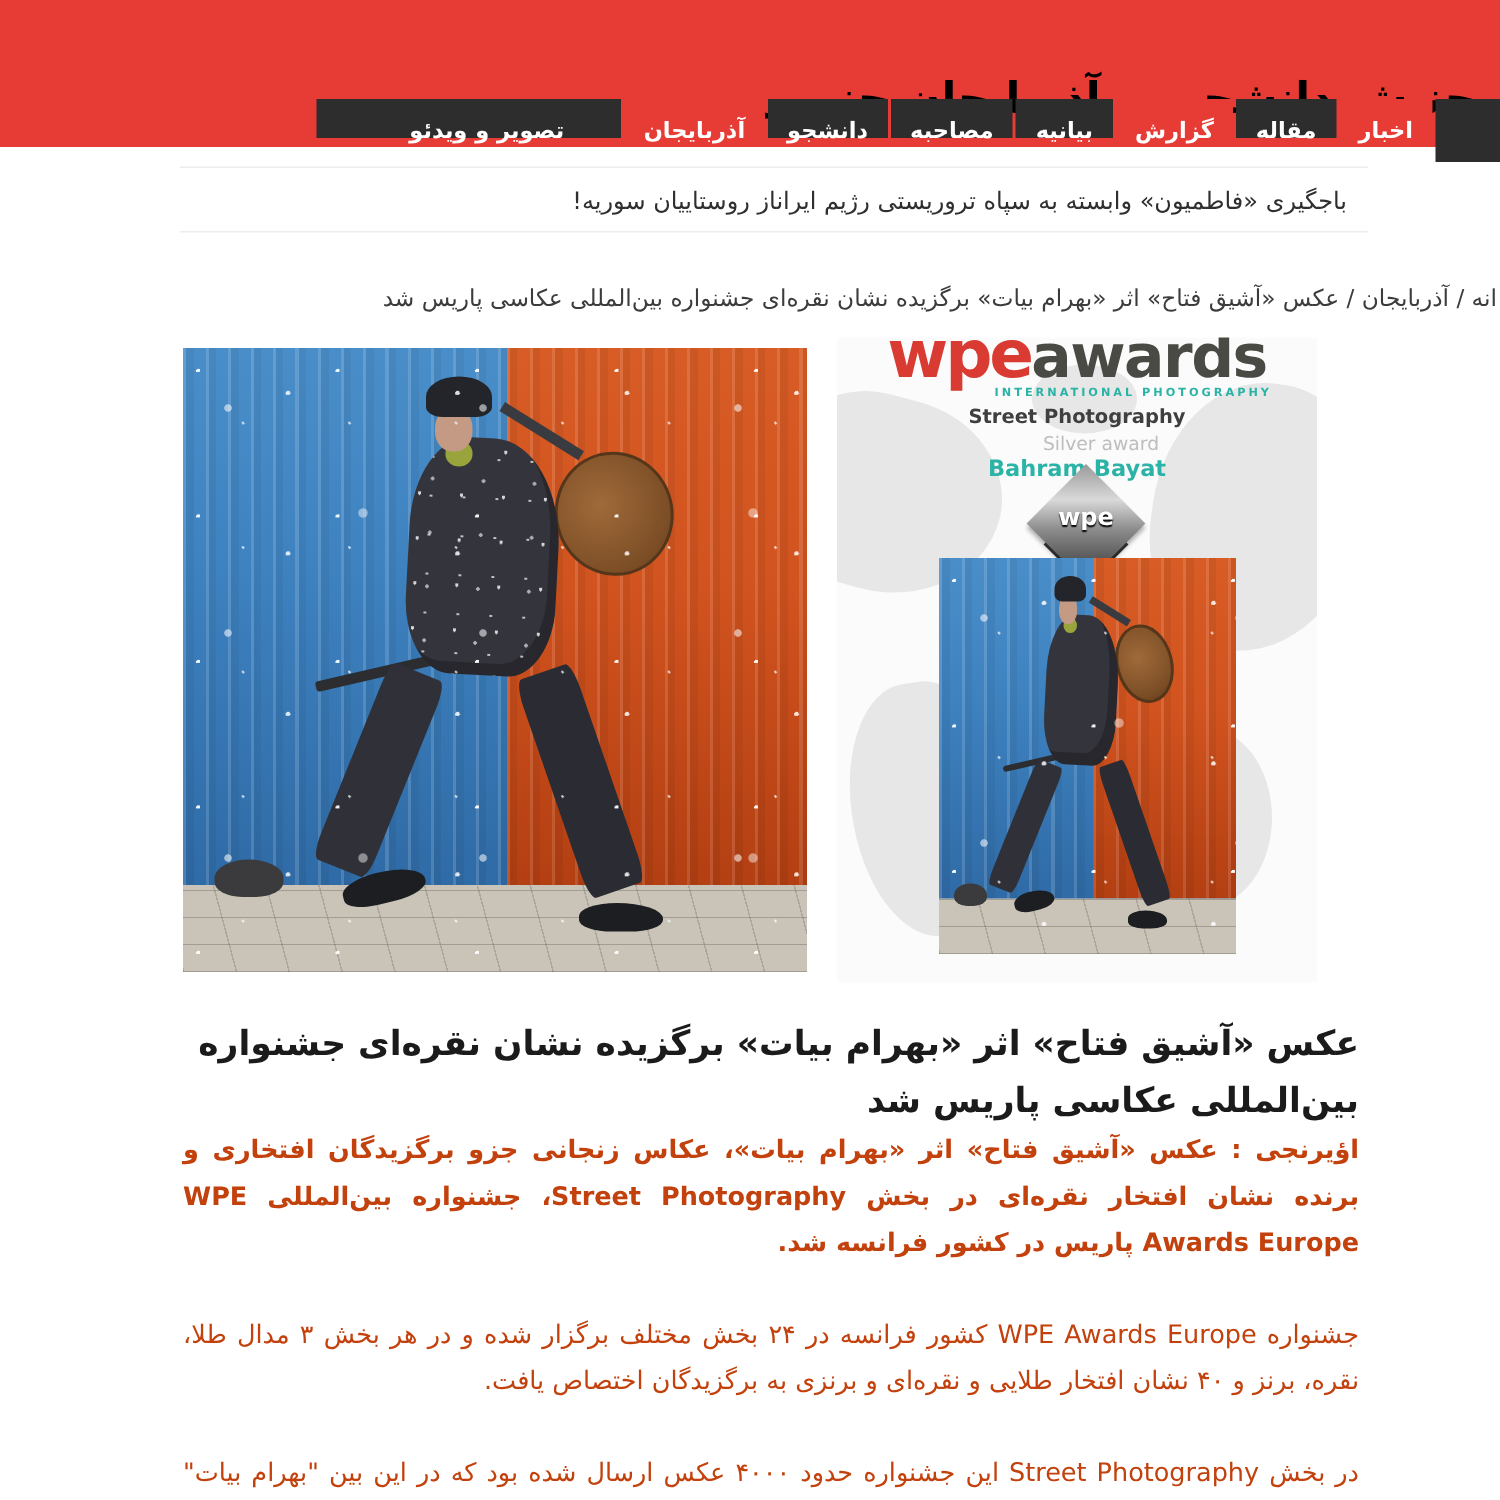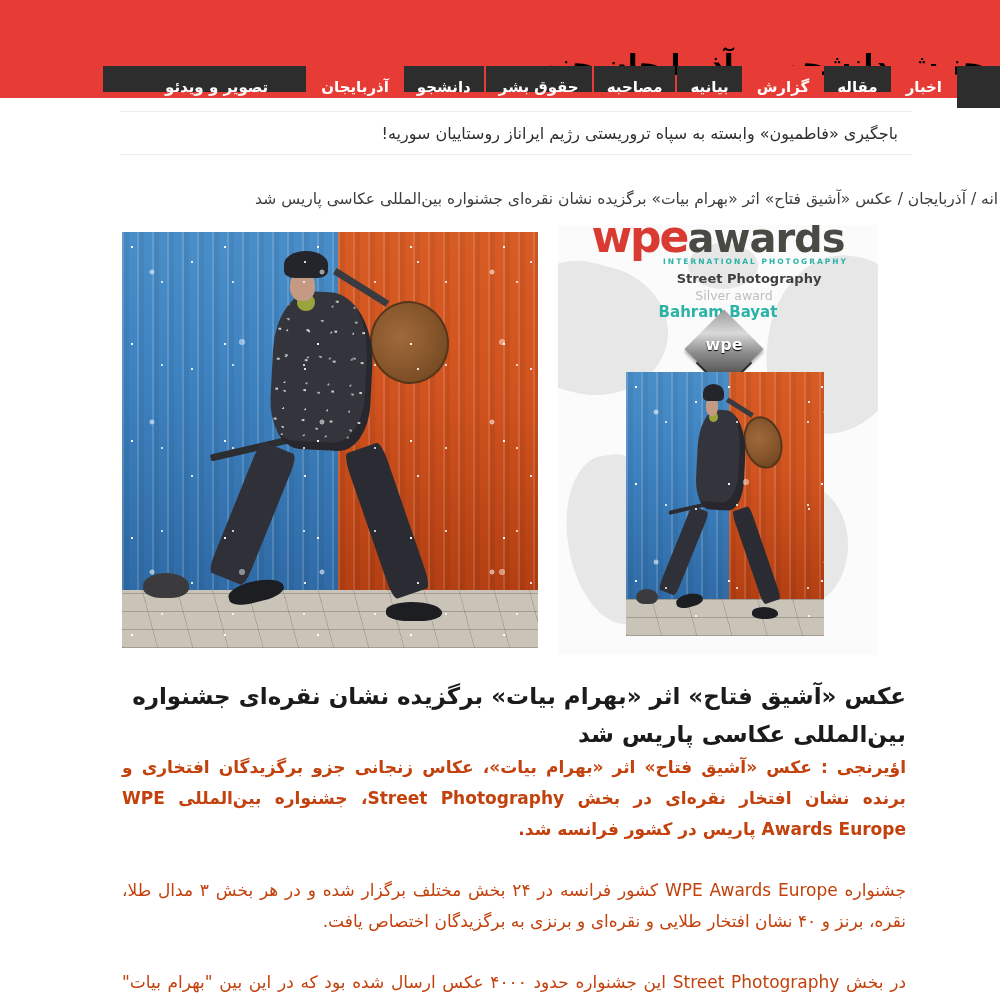--- a/index.html
+++ b/index.html
@@ -91,21 +91,21 @@
   .blob2{left:10px;top:230px;width:95px;height:170px;border-radius:55% 45% 45% 60%;transform:rotate(-8deg);}
   .blob3{right:-30px;top:30px;width:140px;height:180px;border-radius:50% 45% 55% 45%;transform:rotate(8deg);}
   .blob4{right:30px;top:260px;width:90px;height:120px;border-radius:50%;}
   .blob5{left:130px;top:18px;width:70px;height:46px;border-radius:50%;}
   .poster-logo{position:absolute;top:-14px;left:0;width:100%;text-align:center;white-space:nowrap;}
   .logo-wpe{color:#d93a31;font-size:44px;font-weight:bold;letter-spacing:-2px;}
   .logo-awards{color:#4a4a44;font-size:40px;font-weight:bold;letter-spacing:-1px;}
   .poster-tagline{position:absolute;top:32px;right:30px;color:#2ab3a6;font-size:7.5px;font-weight:bold;
                   letter-spacing:2px;margin-left:28px;}
   .poster-cat{position:absolute;top:46px;left:0;width:100%;text-align:center;color:#3f3f3f;
-              font-size:13px;font-weight:bold;margin-left:31px;}
+              font-size:13px;font-weight:bold;}
   .poster-award{position:absolute;top:63px;left:16px;width:100%;text-align:center;color:#bdbdbd;font-size:12.5px;}
   .poster-winner{position:absolute;top:78px;left:0;width:100%;text-align:center;color:#2ab3a6;
                  font-size:15px;font-weight:bold;}
   .badge{position:absolute;left:138px;top:96px;width:56px;height:56px;transform:rotate(45deg);
          background:linear-gradient(135deg,#9a9a9a 0%,#d9d9d9 30%,#8c8c8c 55%,#2e2e2e 100%);
          box-shadow:2px 2px 3px rgba(0,0,0,.3);}
   .badge-tail{position:absolute;left:146px;top:118px;width:40px;height:40px;transform:rotate(45deg);
          background:linear-gradient(135deg,#555 0%,#222 100%);}
   .badge-text{position:absolute;left:138px;top:110px;width:56px;text-align:center;color:#fff;
               font-size:16px;font-weight:bold;text-shadow:0 1px 1px #000;}
@@ -127,21 +127,20 @@
     <div class="site-title">جنبش دانشجویی آذربایجان جنوبی</div>
   </div>
 
   <div class="navbar">
     <div class="nav-stub"></div>
     <div class="nav-item hl">اخبار</div>
     <div class="nav-item">مقاله</div>
     <div class="nav-item hl">گزارش</div>
     <div class="nav-item">بیانیه</div>
     <div class="nav-item">مصاحبه</div>
-    <div class="nav-item">حقوق بشر</div>
     <div class="nav-item">دانشجو</div>
     <div class="nav-item hl">آذربایجان</div>
     <div class="nav-item wide">تصویر و ویدئو</div>
   </div>
 
   <div class="ticker">
     <div class="ticker-text">باجگیری «فاطمیون» وابسته به سپاه تروریستی رژیم ایراناز روستاییان سوریه!</div>
   </div>
 
   <div class="breadcrumb">انه / آذربایجان / عکس «آشیق فتاح» اثر «بهرام بیات» برگزیده نشان نقره‌ای جشنواره بین‌المللی عکاسی پاریس شد</div>

